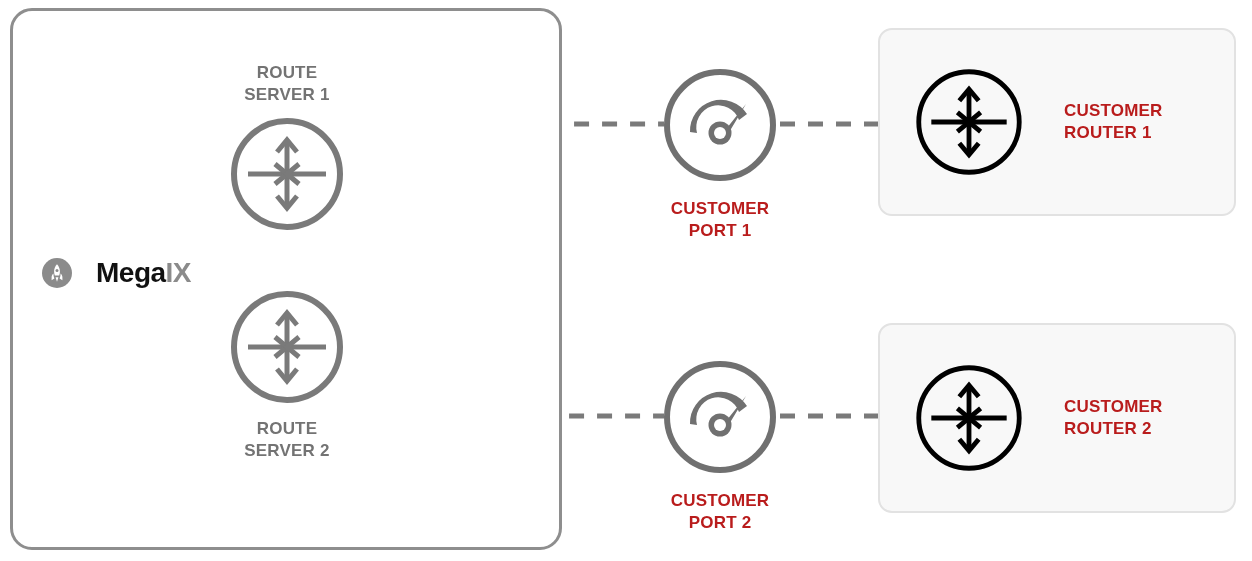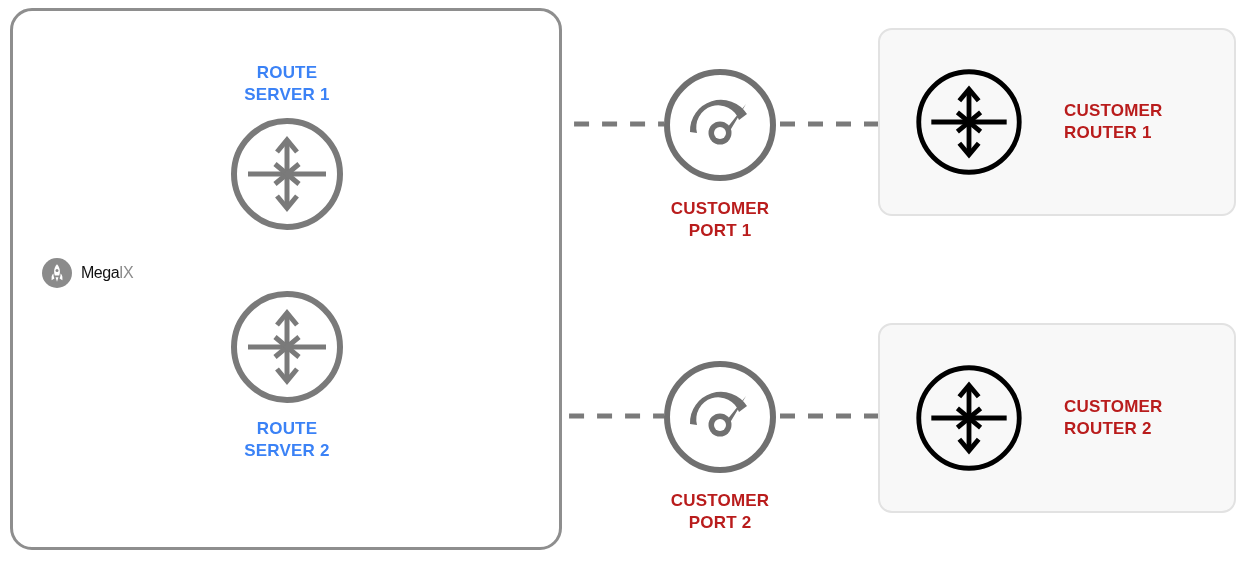--- a/index.html
+++ b/index.html
@@ -45,23 +45,23 @@
     width: 30px;
     height: 30px;
     border-radius: 50%;
     background: #8b8b8b;
     display: flex;
     align-items: center;
     justify-content: center;
     flex: 0 0 auto;
   }
   .ix-logo-text {
-    margin-left: 9px;
-    font-size: 16px;
-    font-weight: normal;
+    margin-left: 24px;
+    font-size: 28px;
+    font-weight: bold;
     letter-spacing: -0.5px;
     white-space: nowrap;
     line-height: 1;
   }
   .ix-logo-text .mega { color: #111111; }
   .ix-logo-text .ix { color: #8b8b8b; }
 
   
   .node {
     position: absolute;
@@ -70,21 +70,21 @@
     align-items: center;
   }
   .node-label {
     text-align: center;
     font-weight: bold;
     font-size: 17px;
     line-height: 1.32;
     letter-spacing: 0.2px;
     white-space: pre-line;
   }
-  .label-gray { color: #3b82f6; }
+  .label-gray { color: #737373; }
   .label-dark { color: #b91c1c; }
 
   .node-icon { display: block; }
 
   
   #route-server-1 { left: 228px; top: 62px; }
   #route-server-1 .node-label { margin-bottom: 8px; }
   #route-server-2 { left: 228px; top: 288px; }
   #route-server-2 .node-label { margin-top: 8px; }
 

